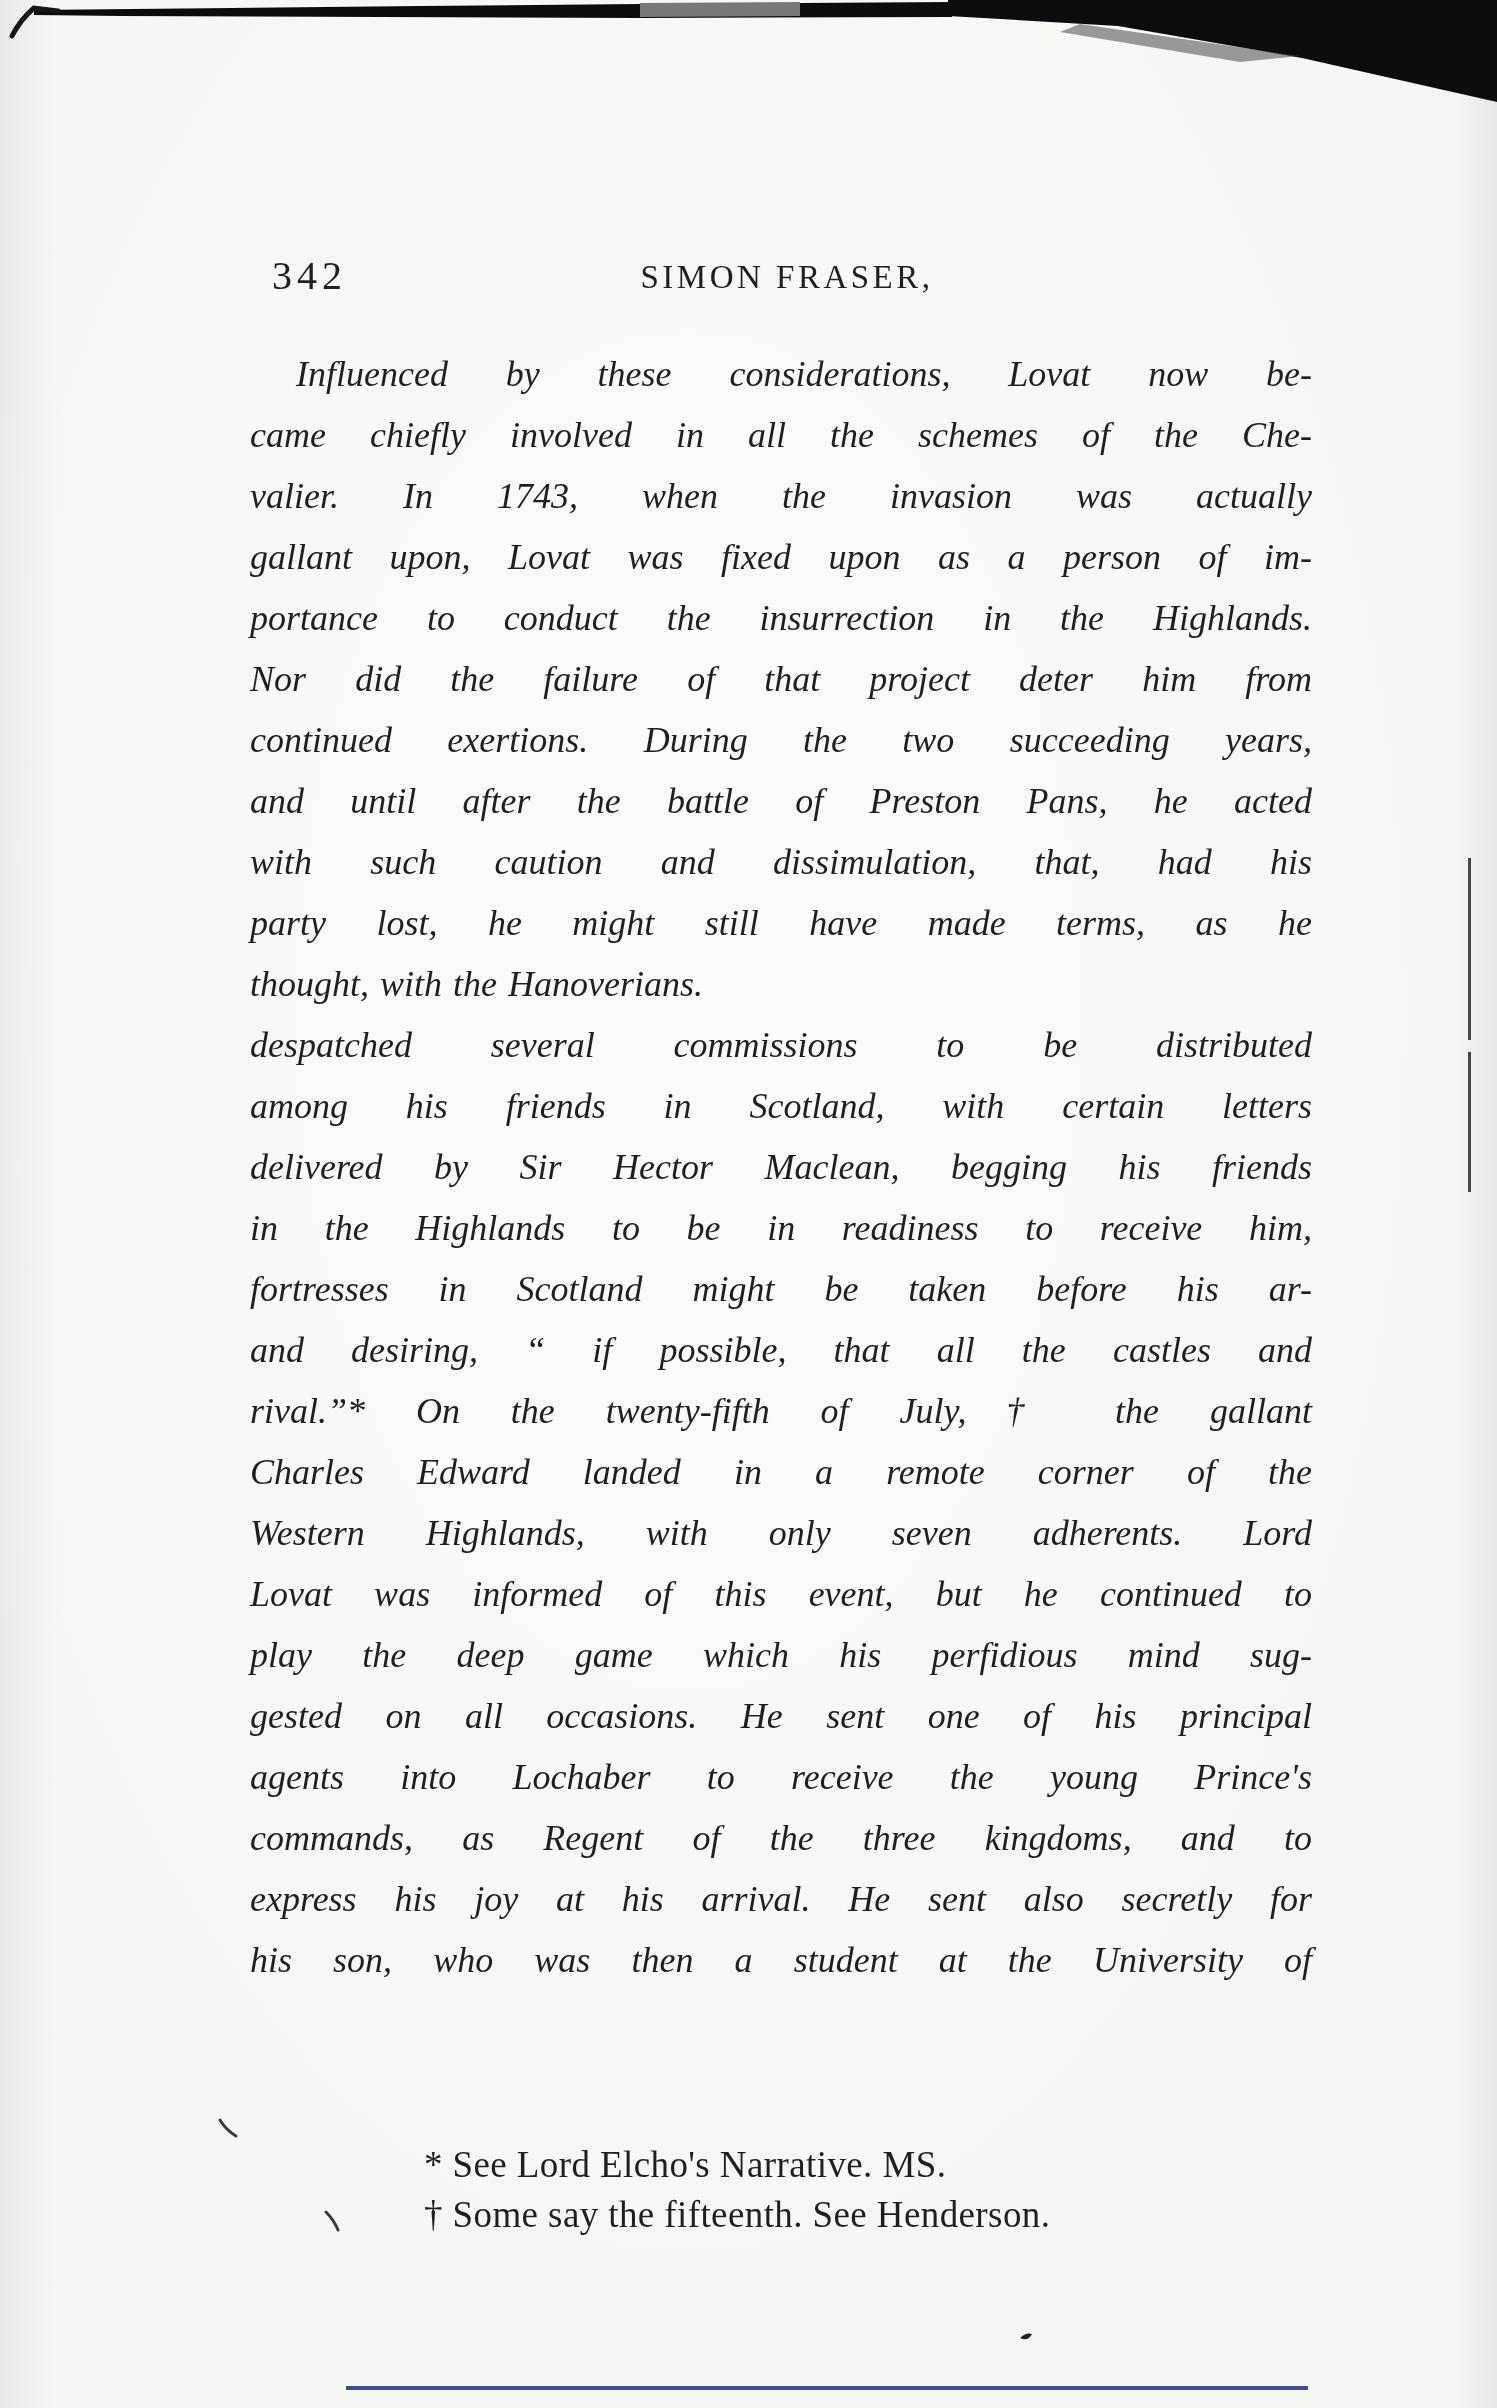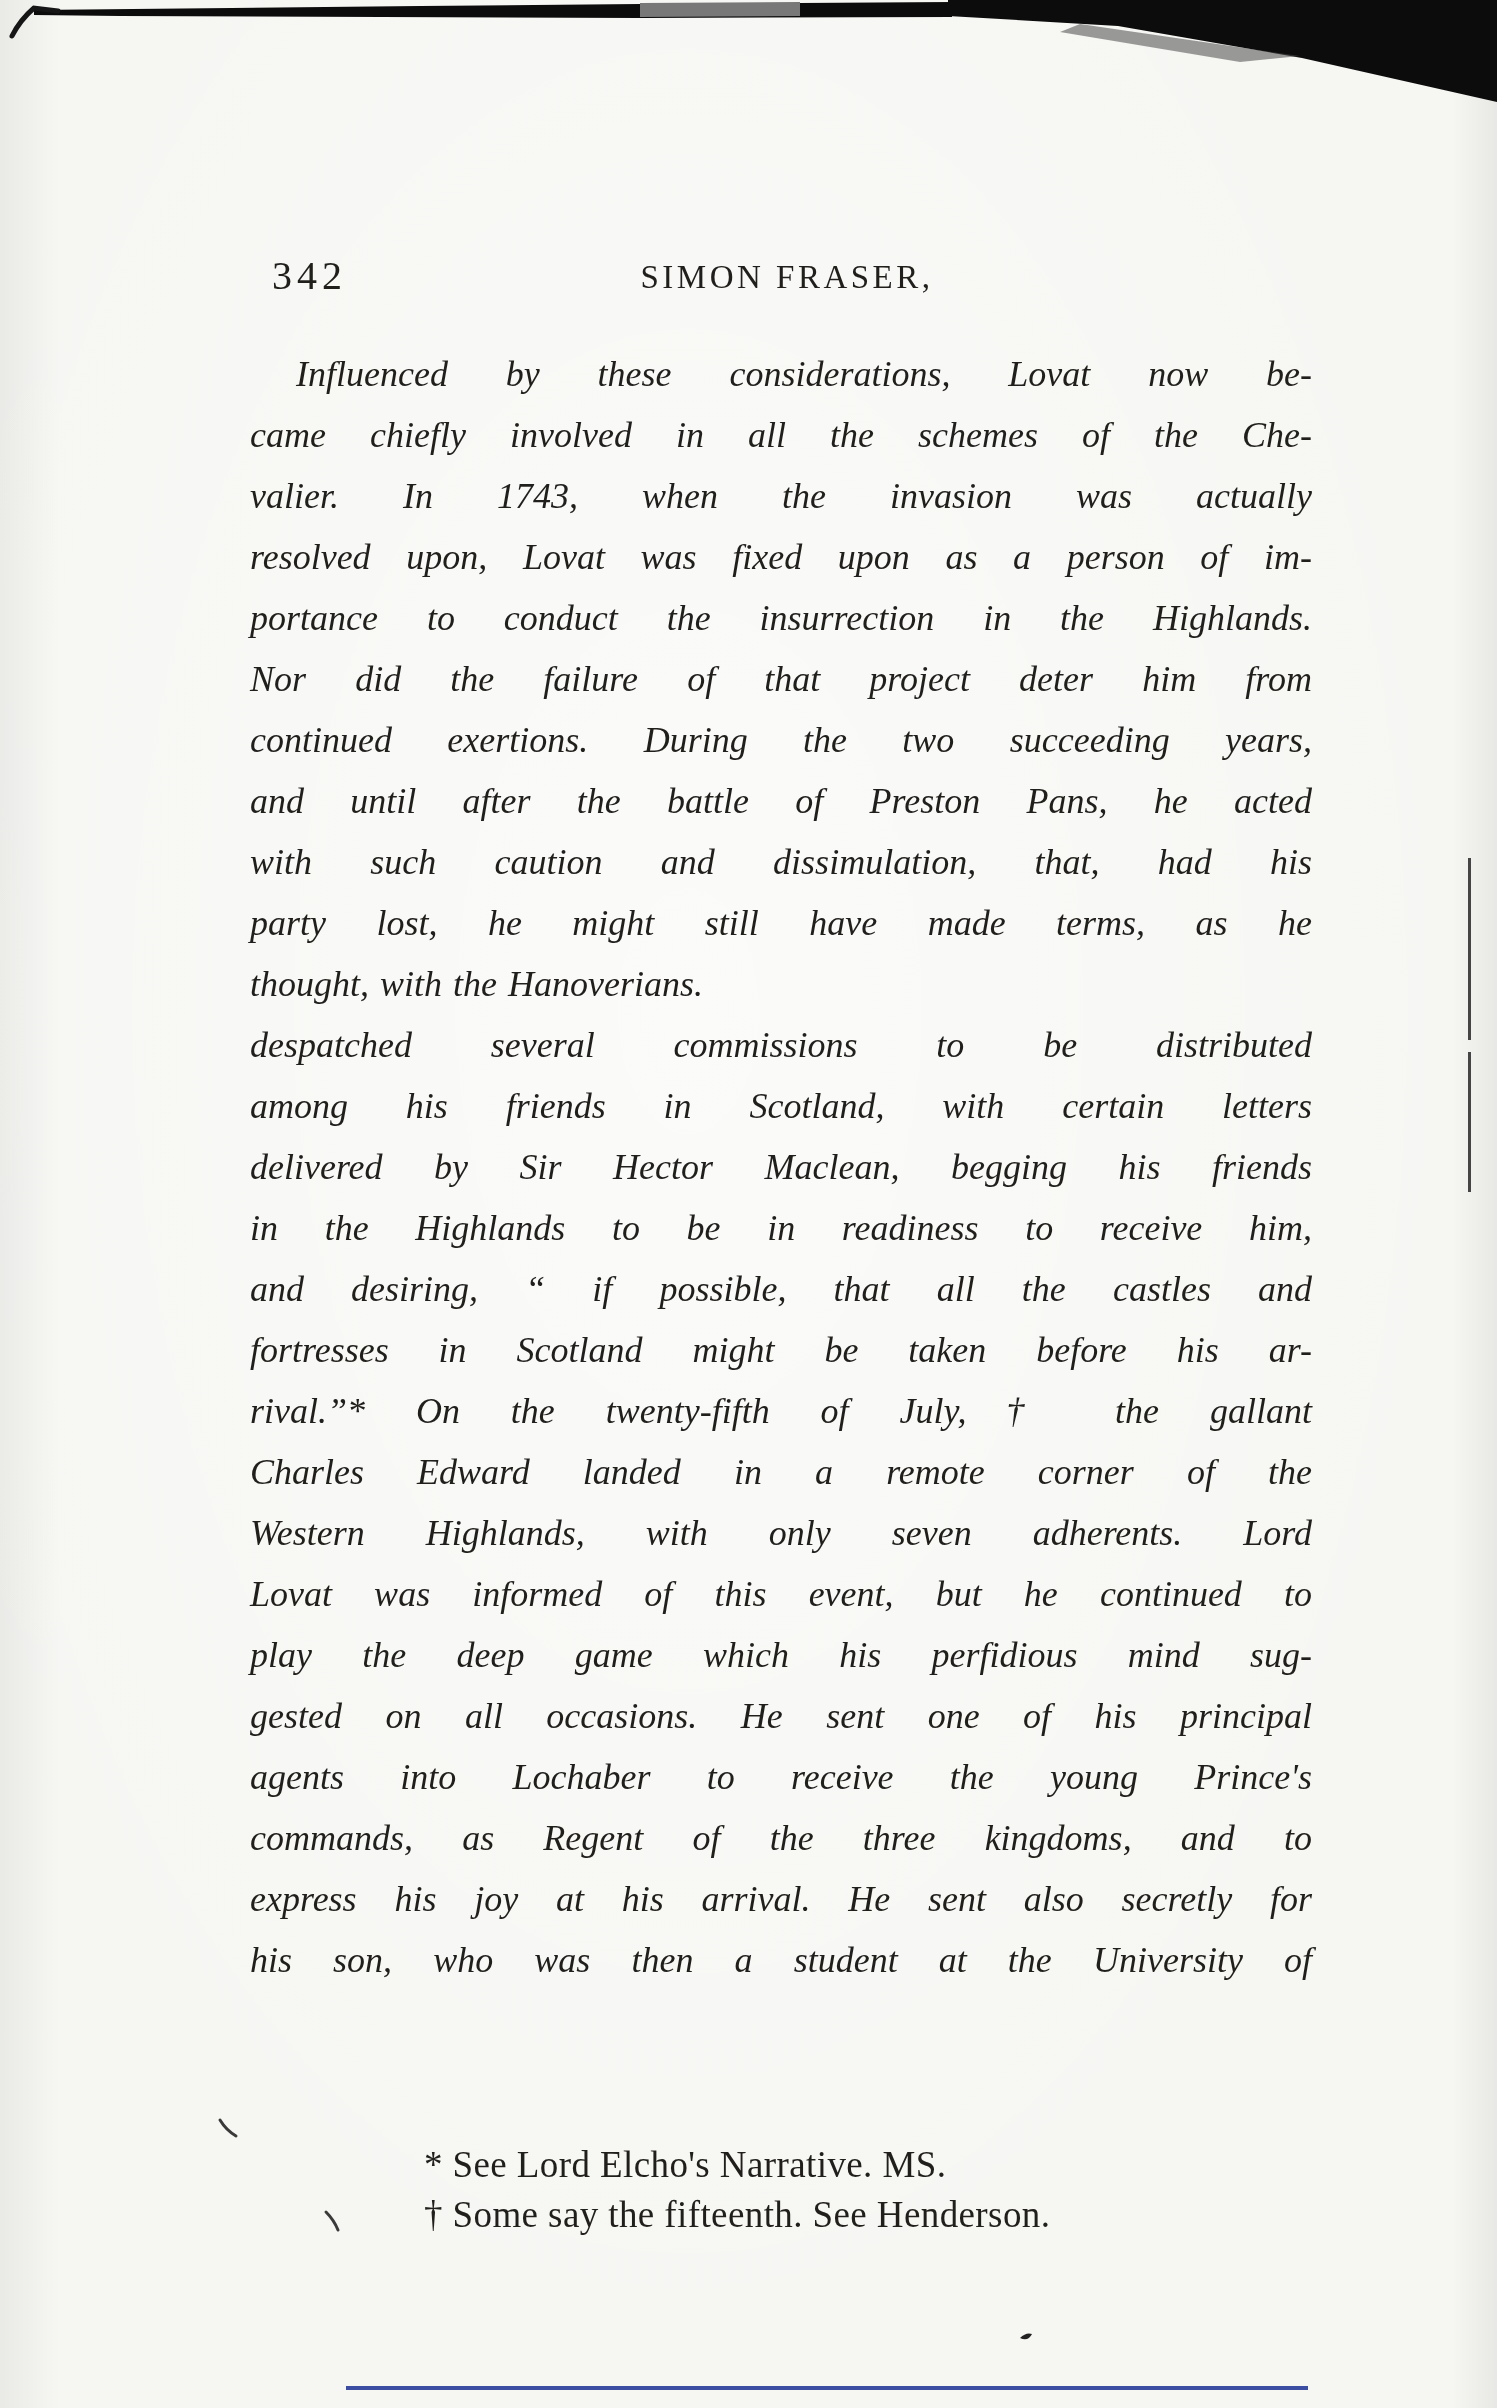--- a/index.html
+++ b/index.html
@@ -71,34 +71,34 @@
 
   <div class="header-row">
     <span class="page-num">342</span>
     <span class="running-header">SIMON FRASER,</span>
   </div>
 
   <div class="body-text">
       <div class="line first">Influenced by these considerations, Lovat now be-</div>
       <div class="line">came chiefly involved in all the schemes of the Che-</div>
       <div class="line">valier. In 1743, when the invasion was actually</div>
-      <div class="line">resolved upon, Lovat was fixed upon as a person of im-</div>
+      <div class="line">gallant upon, Lovat was fixed upon as a person of im-</div>
       <div class="line">portance to conduct the insurrection in the Highlands.</div>
       <div class="line">Nor did the failure of that project deter him from</div>
       <div class="line">continued exertions. During the two succeeding years,</div>
       <div class="line">and until after the battle of Preston Pans, he acted</div>
       <div class="line">with such caution and dissimulation, that, had his</div>
       <div class="line">party lost, he might still have made terms, as he</div>
       <div class="line last">thought, with the Hanoverians.</div>
       <div class="line">despatched several commissions to be distributed</div>
       <div class="line">among his friends in Scotland, with certain letters</div>
       <div class="line">delivered by Sir Hector Maclean, begging his friends</div>
       <div class="line">in the Highlands to be in readiness to receive him,</div>
+      <div class="line">fortresses in Scotland might be taken before his ar-</div>
       <div class="line">and desiring, “ if possible, that all the castles and</div>
-      <div class="line">fortresses in Scotland might be taken before his ar-</div>
       <div class="line">rival.”* On the twenty-fifth of July,† the gallant</div>
       <div class="line">Charles Edward landed in a remote corner of the</div>
       <div class="line">Western Highlands, with only seven adherents. Lord</div>
       <div class="line">Lovat was informed of this event, but he continued to</div>
       <div class="line">play the deep game which his perfidious mind sug-</div>
       <div class="line">gested on all occasions. He sent one of his principal</div>
       <div class="line">agents into Lochaber to receive the young Prince's</div>
       <div class="line">commands, as Regent of the three kingdoms, and to</div>
       <div class="line">express his joy at his arrival. He sent also secretly for</div>
       <div class="line">his son, who was then a student at the University of</div>

